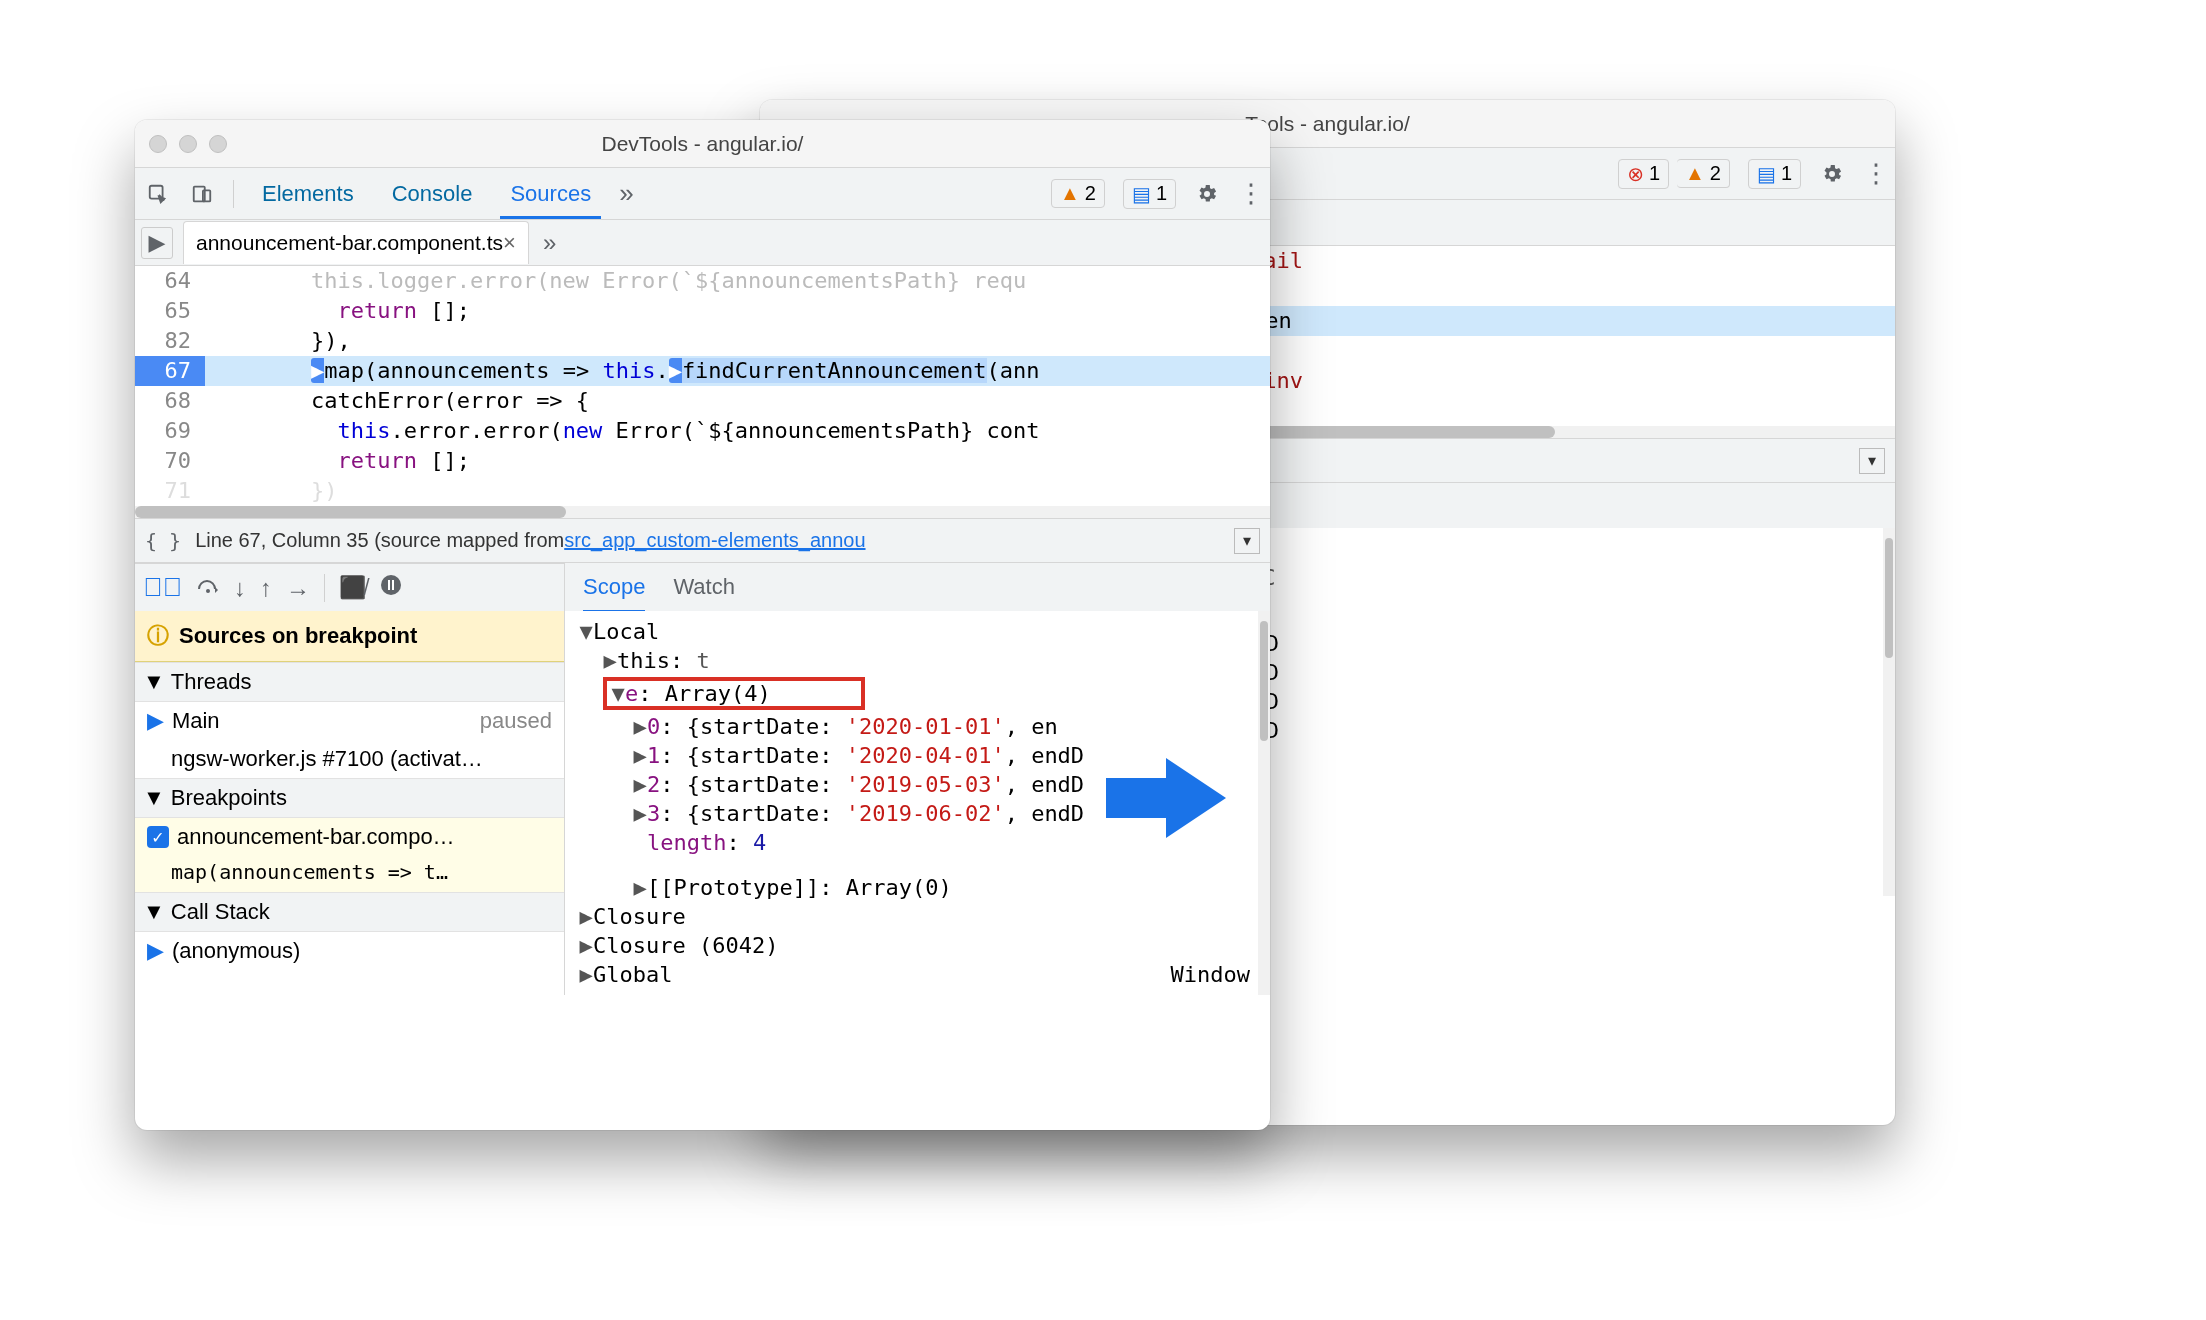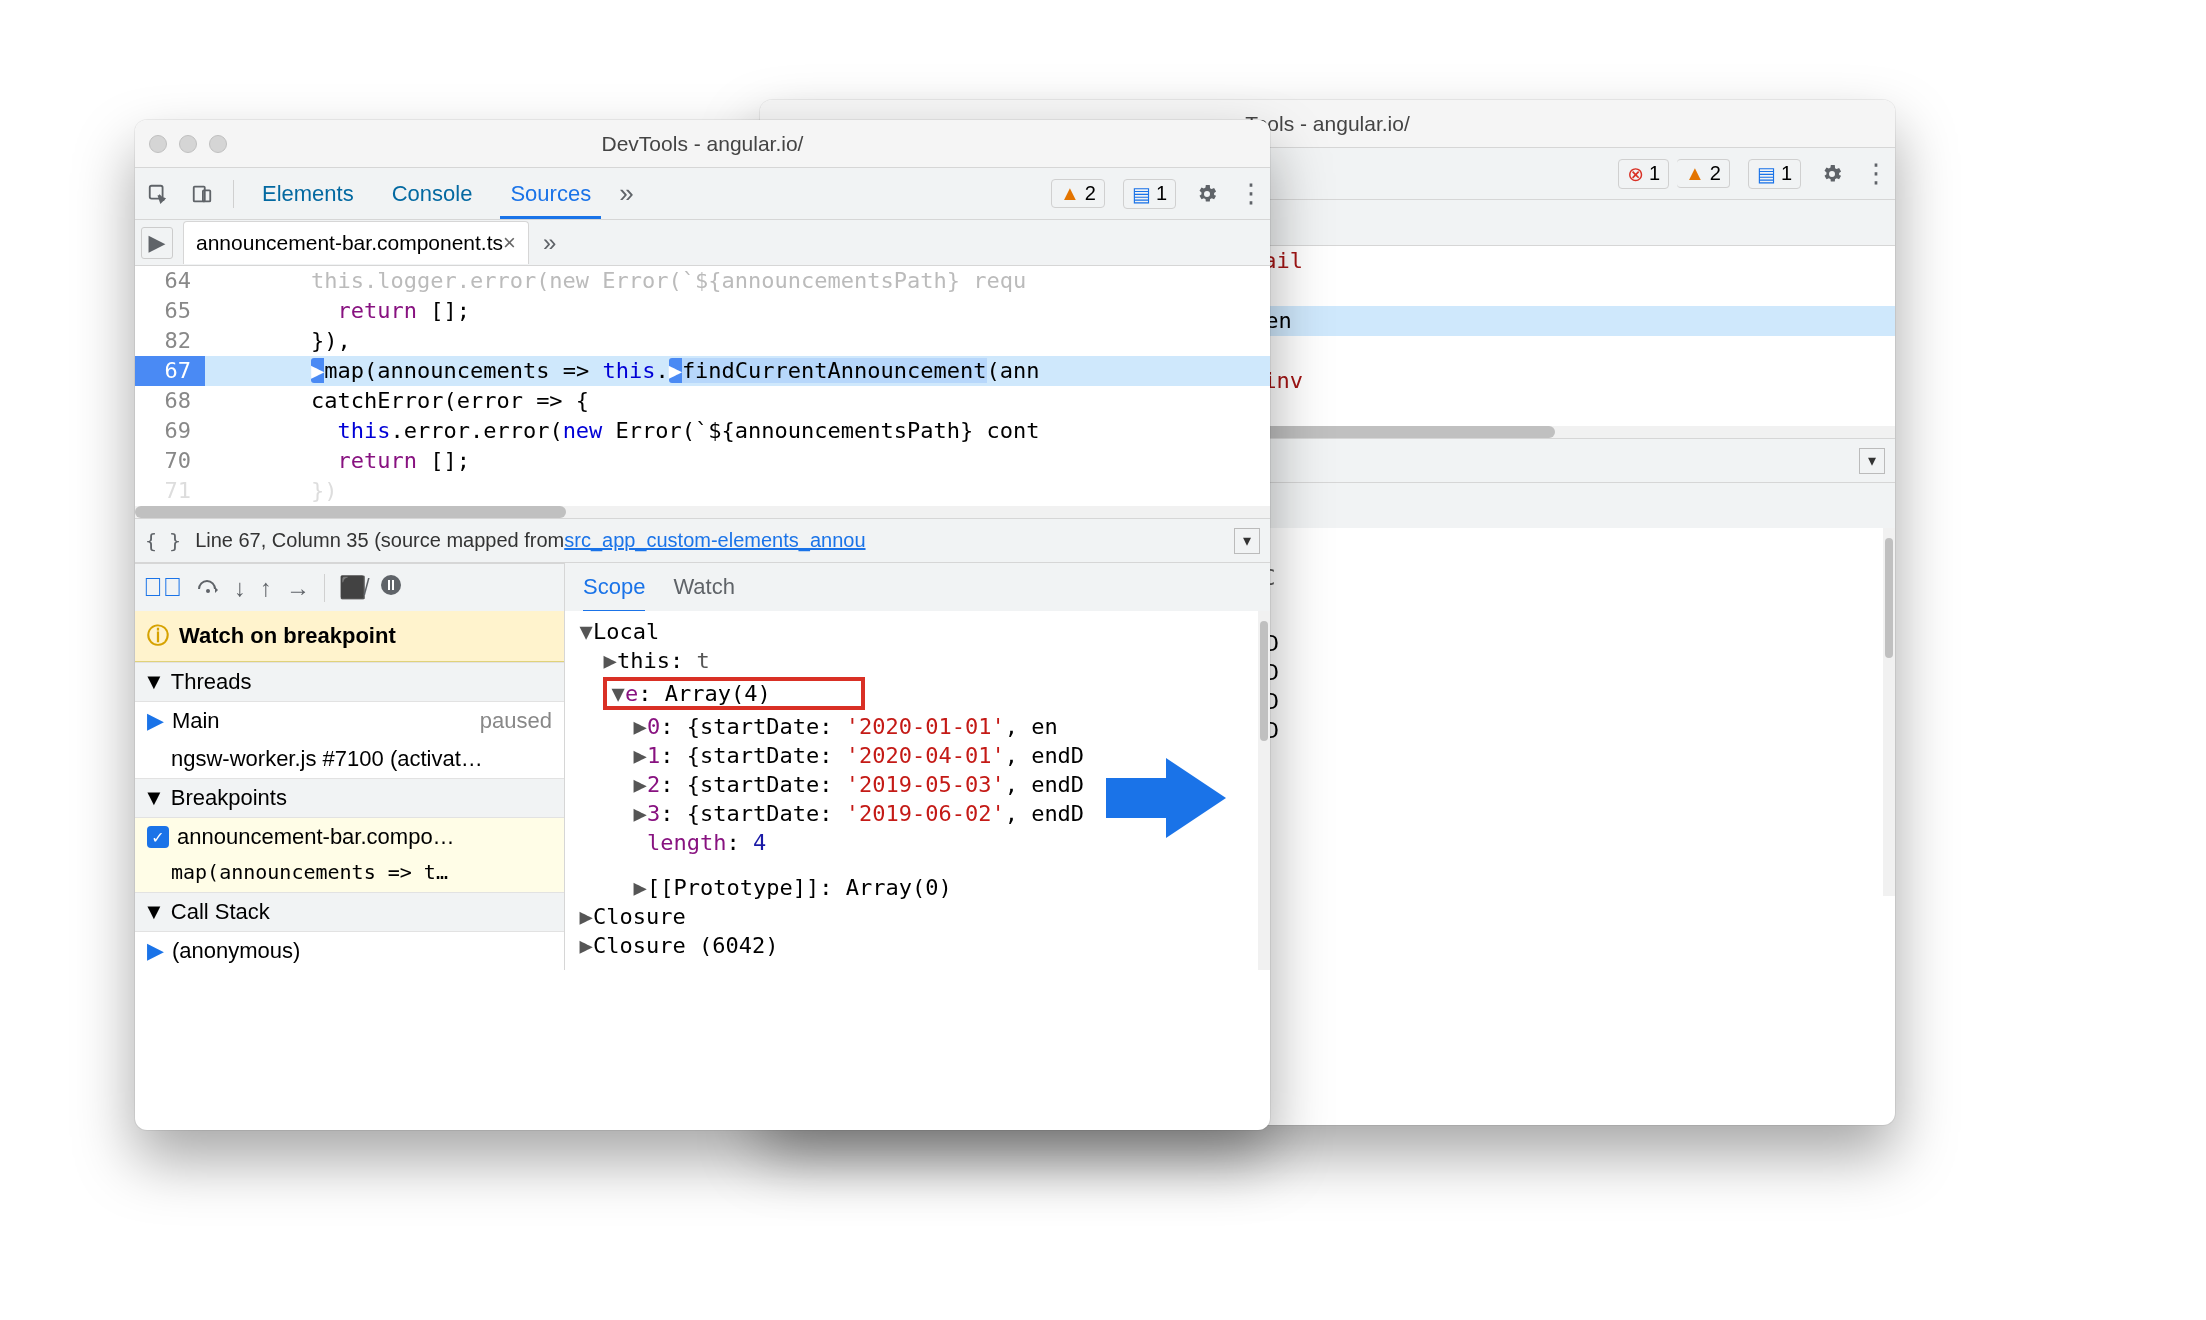--- a/index.html
+++ b/index.html
@@ -321,21 +321,21 @@
         <span class="sep"></span>
         <span class="ic" style="font-size:22px;">⬛̸</span>
         <span class="ic"><svg width="22" height="22">
               <circle cx="11" cy="11" r="10" fill="#5f6368"></circle>
               <rect x="8" y="6" width="2" height="10" fill="#fff"></rect>
               <rect x="12" y="6" width="2" height="10" fill="#fff"></rect>
             </svg></span>
       </div>
       <div class="msg-paused">
         <span style="color:#d6a200;">ⓘ</span>
-        <span>Watch on breakpoint</span>
+        <span>Sources on breakpoint</span>
       </div>
       <div class="section-head">
           <span>▼</span>
           <span>Threads</span>
         </div>
       <div class="row-plain">
           <span style="color:#1a73e8;">▶</span>
           <span>Main</span>
           <span class="rt">paused</span>
         </div>
@@ -376,20 +376,21 @@
             <span class="highlight-box" style="padding-right:90px;"><span class="tri">▼</span><span class="key-purple">e</span><span>: Array(4)</span></span>
           </div>
           <div class="scope-row" style="padding-left:60px;"><span class="tri">▶</span><span class="key-purple">0</span><span>: {startDate: </span><span class="val-red">'2020-01-01'</span><span>, en</span></div>
           <div class="scope-row" style="padding-left:60px;"><span class="tri">▶</span><span class="key-purple">1</span><span>: {startDate: </span><span class="val-red">'2020-04-01'</span><span>, endD</span></div>
           <div class="scope-row" style="padding-left:60px;"><span class="tri">▶</span><span class="key-purple">2</span><span>: {startDate: </span><span class="val-red">'2019-05-03'</span><span>, endD</span></div>
           <div class="scope-row" style="padding-left:60px;"><span class="tri">▶</span><span class="key-purple">3</span><span>: {startDate: </span><span class="val-red">'2019-06-02'</span><span>, endD</span></div>
           <div class="scope-row" style="padding-left:74px;"><span class="key-purple">length</span><span>: </span><span class="val-blue">4</span></div>
           <div class="scope-row" style="padding-left:60px;margin-top:16px;"><span class="tri">▶</span><span>[[Prototype]]: Array(0)</span></div>
           <div class="scope-row"><span class="tri">▶</span><span>Closure</span></div>
           <div class="scope-row"><span class="tri">▶</span><span>Closure (6042)</span></div>
+          <div class="scope-row"><span class="tri">▶</span><span>Global</span><span style="float:right;padding-right:20px;">Window</span></div>
         </div>
       </div>
     </div>
   </div>
 </div>
 
 <div class="big-arrow">
   <svg width="120" height="80" viewBox="0 0 120 80">
       <polygon points="0,20 60,20 60,0 120,40 60,80 60,60 0,60"></polygon>
     </svg>

